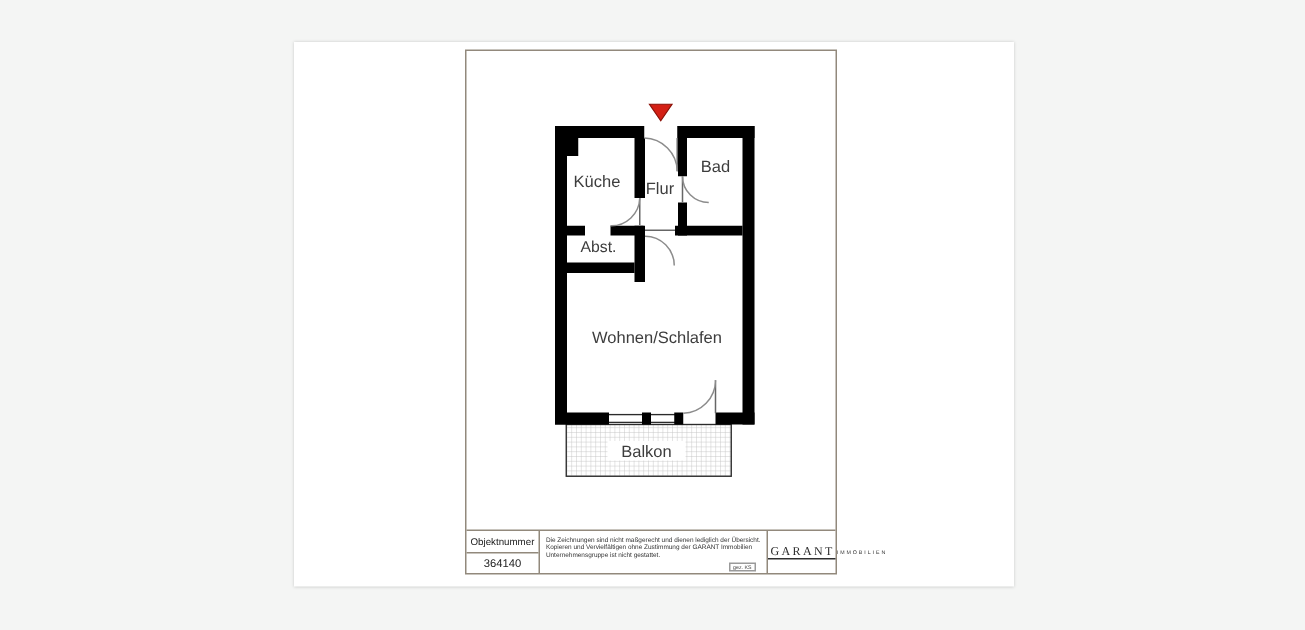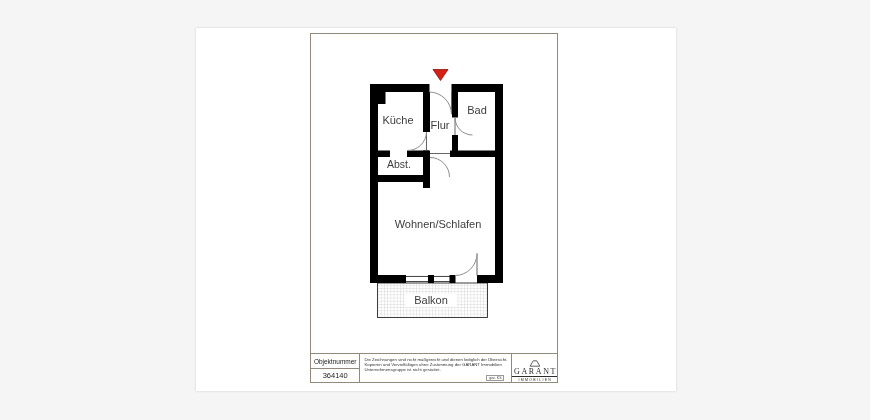--- a/index.html
+++ b/index.html
@@ -46,21 +46,21 @@
   .tb-disclaimer-line{
     font-size:4.3px;line-height:5.2px;color:#333;white-space:nowrap;
   }
   .tb-drawnby{
     position:absolute;right:7px;bottom:1px;
     border:1px solid #9a9a9a;
     font-size:3.5px;line-height:4.5px;color:#444;
     padding:0 2px;background:#fff;
   }
   .tb-cell-logo{
-    width:45px;display:flex;flex-direction:column;align-items:center;justify-content:flex-end;
+    width:45px;display:flex;flex-direction:row;align-items:center;justify-content:space-between;
   }
   .logo-name{
     font-family:"Liberation Serif", serif;
     font-size:8px;letter-spacing:1.6px;color:#2e2e2e;line-height:8px;
     padding-left:1.6px; 
     border-bottom:1px solid #2e2e2e;
   }
   .logo-sub{
     font-size:3.5px;letter-spacing:1.3px;color:#2e2e2e;line-height:4.5px;margin-top:1px;
     padding-left:1.3px;

